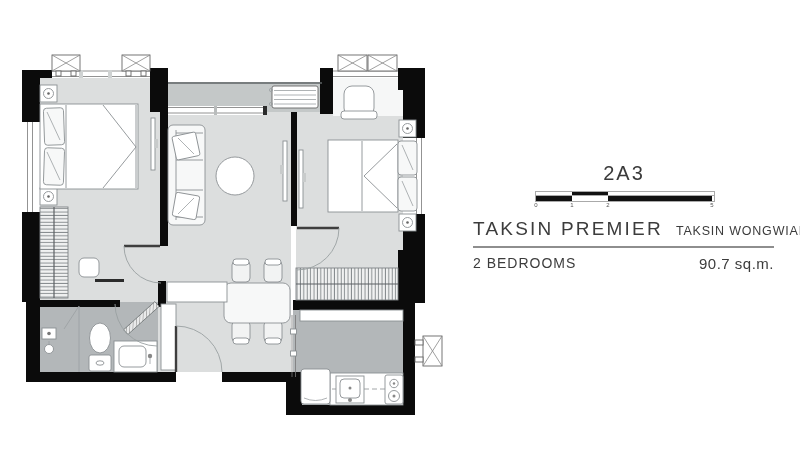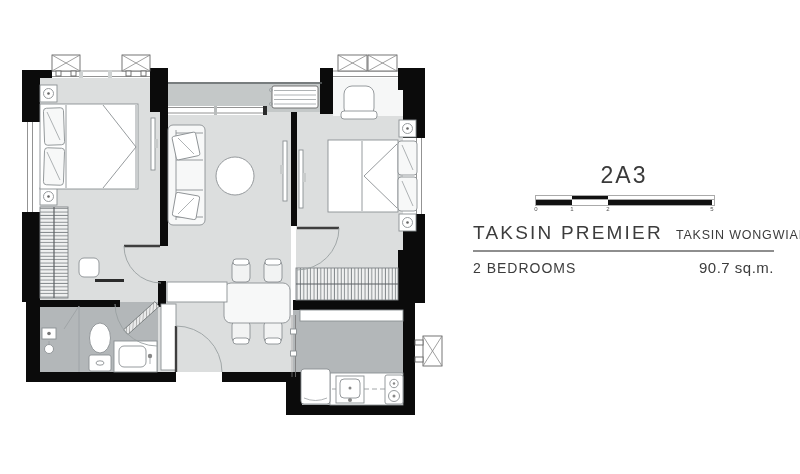--- a/index.html
+++ b/index.html
@@ -19,37 +19,37 @@
   .lnt{stroke:#9aa0a2;stroke-width:0.8;fill:none;}
   .arc{stroke:#9aa0a2;stroke-width:0.9;fill:none;}
   .leaf{stroke:#3e3e3e;stroke-width:2.4;}
   .winline{stroke:#777;stroke-width:0.8;}
   .acbox{fill:#fff;stroke:#666;stroke-width:0.9;}
   .acx{stroke:#888;stroke-width:0.8;}
   .dash{stroke:#8b9093;stroke-width:0.8;stroke-dasharray:5 3;fill:none;}
   
   .panel{position:absolute;left:473px;top:162px;width:301px;color:#3c3c3c;}
   .scalewrap{margin-left:62px;width:178px;position:relative;}
-  .unitcode{text-align:center;font-size:23px;letter-spacing:2px;color:#3a3a3a;margin-bottom:6px;}
+  .unitcode{text-align:center;font-size:20px;letter-spacing:2px;color:#3a3a3a;margin-bottom:6px;}
   .sbar{width:178px;border:1px solid #aaa;}
   .srow{display:flex;}
   .srow.top{height:3px;border-bottom:1px solid #aaa;}
   .srow.bot{height:5px;}
   .seg{height:100%;}
   .seg.b{background:#111;}
   .seg.w{background:#fff;}
   .s1{width:36px;} .s2{width:36px;} .s3{width:104px;}
   .ticks{position:relative;height:8px;font-size:6px;color:#555;}
   .tick{position:absolute;top:0;transform:translateX(-50%);}
   .t0{left:1px;} .t1{left:37px;} .t2{left:73px;} .t5{left:177px;}
   .namerow{display:flex;align-items:baseline;margin-top:8px;white-space:nowrap;}
   .proj{font-size:19px;letter-spacing:2.2px;}
   .loc{font-size:12.5px;letter-spacing:0.8px;margin-left:13px;}
   .rule{border:none;border-top:2px solid #8e8e8e;margin:6px 0 7px 0;}
-  .botrow{display:flex;justify-content:space-between;align-items:center;}
+  .botrow{display:flex;justify-content:space-between;align-items:flex-start;}
   .beds{font-size:14px;letter-spacing:1px;}
   .area{font-size:15px;letter-spacing:0.5px;}
 </style>
 </head>
 <body>
 
 <div id="sheet">
 
 <svg width="470" height="474" viewBox="0 0 470 474">
   <defs>

